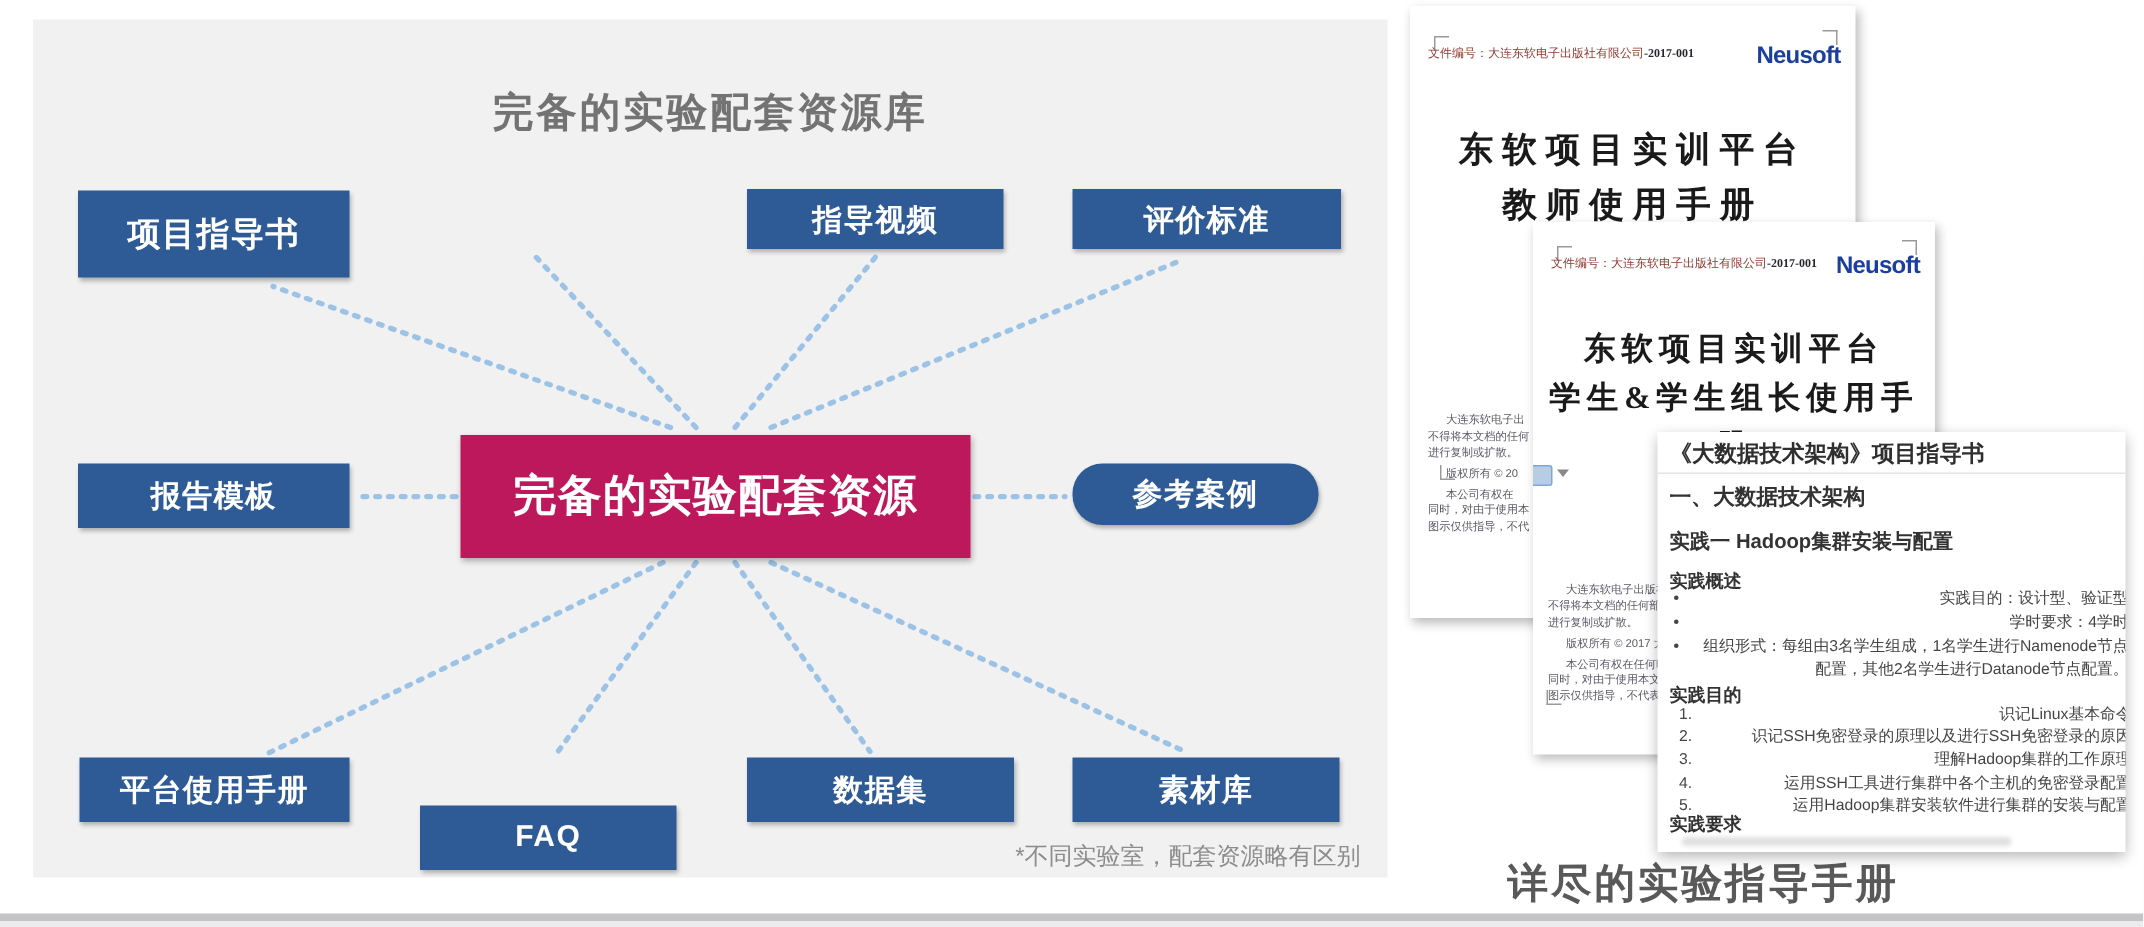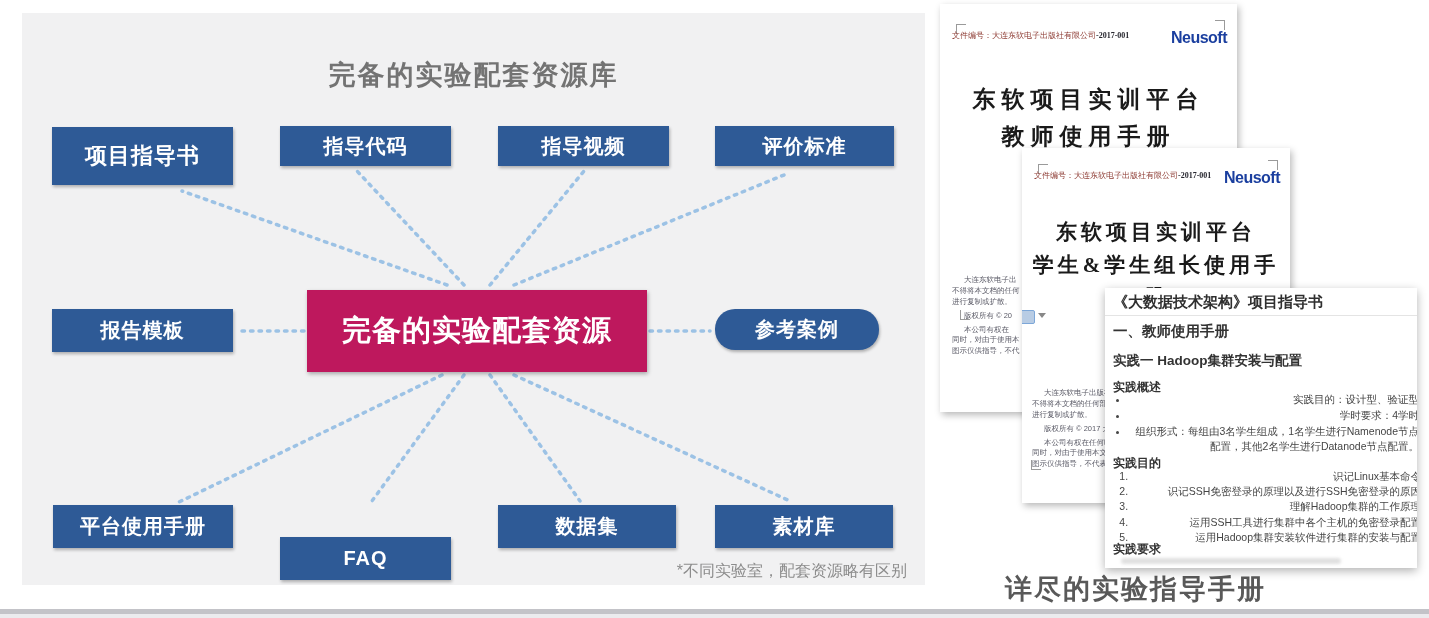--- a/index.html
+++ b/index.html
@@ -100,21 +100,20 @@
         <line x1="282" y1="318" x2="216" y2="318"></line>
         <line x1="628" y1="318" x2="688" y2="318"></line>
         <line x1="420" y1="362" x2="155" y2="490"></line>
         <line x1="442" y1="362" x2="350" y2="488"></line>
         <line x1="468" y1="362" x2="558" y2="488"></line>
         <line x1="492" y1="362" x2="768" y2="488"></line>
       </g>
     </svg>
 
     <div class="node n0">项目指导书</div>
-    <div class="node n1">指导代码</div>
     <div class="node n2">指导视频</div>
     <div class="node n3">评价标准</div>
     <div class="node n4">报告模板</div>
     <div class="node n5">参考案例</div>
     <div class="node n6">平台使用手册</div>
     <div class="node n7">FAQ</div>
     <div class="node n8">数据集</div>
     <div class="node n9">素材库</div>
 
     <div class="center-node">完备的实验配套资源</div>
@@ -167,21 +166,21 @@
       <div class="ind">版权所有 © 2017 大连</div>
       <div class="ind">本公司有权在任何时</div>
       <div>同时，对由于使用本文档</div>
       <div>图示仅供指导，不代表本公</div>
     </div>
   </div>
 
   <div class="doc doc3">
     <div class="g-title">《大数据技术架构》项目指导书</div>
     <div class="g-divider"></div>
-    <div class="g-sec">一、教师使用手册</div>
+    <div class="g-sec">一、大数据技术架构</div>
     <div class="g-practice">实践一 Hadoop集群安装与配置</div>
     <div class="g-h g-overview-h">实践概述</div>
     <ul class="g-ul">
       <li>实践目的：设计型、验证型</li>
       <li>学时要求：4学时</li>
       <li>组织形式：每组由3名学生组成，1名学生进行Namenode节点配置，其他2名学生进行Datanode节点配置。</li>
     </ul>
     <div class="g-h g-purpose-h">实践目的</div>
     <ol class="g-ol">
       <li>识记Linux基本命令</li>

